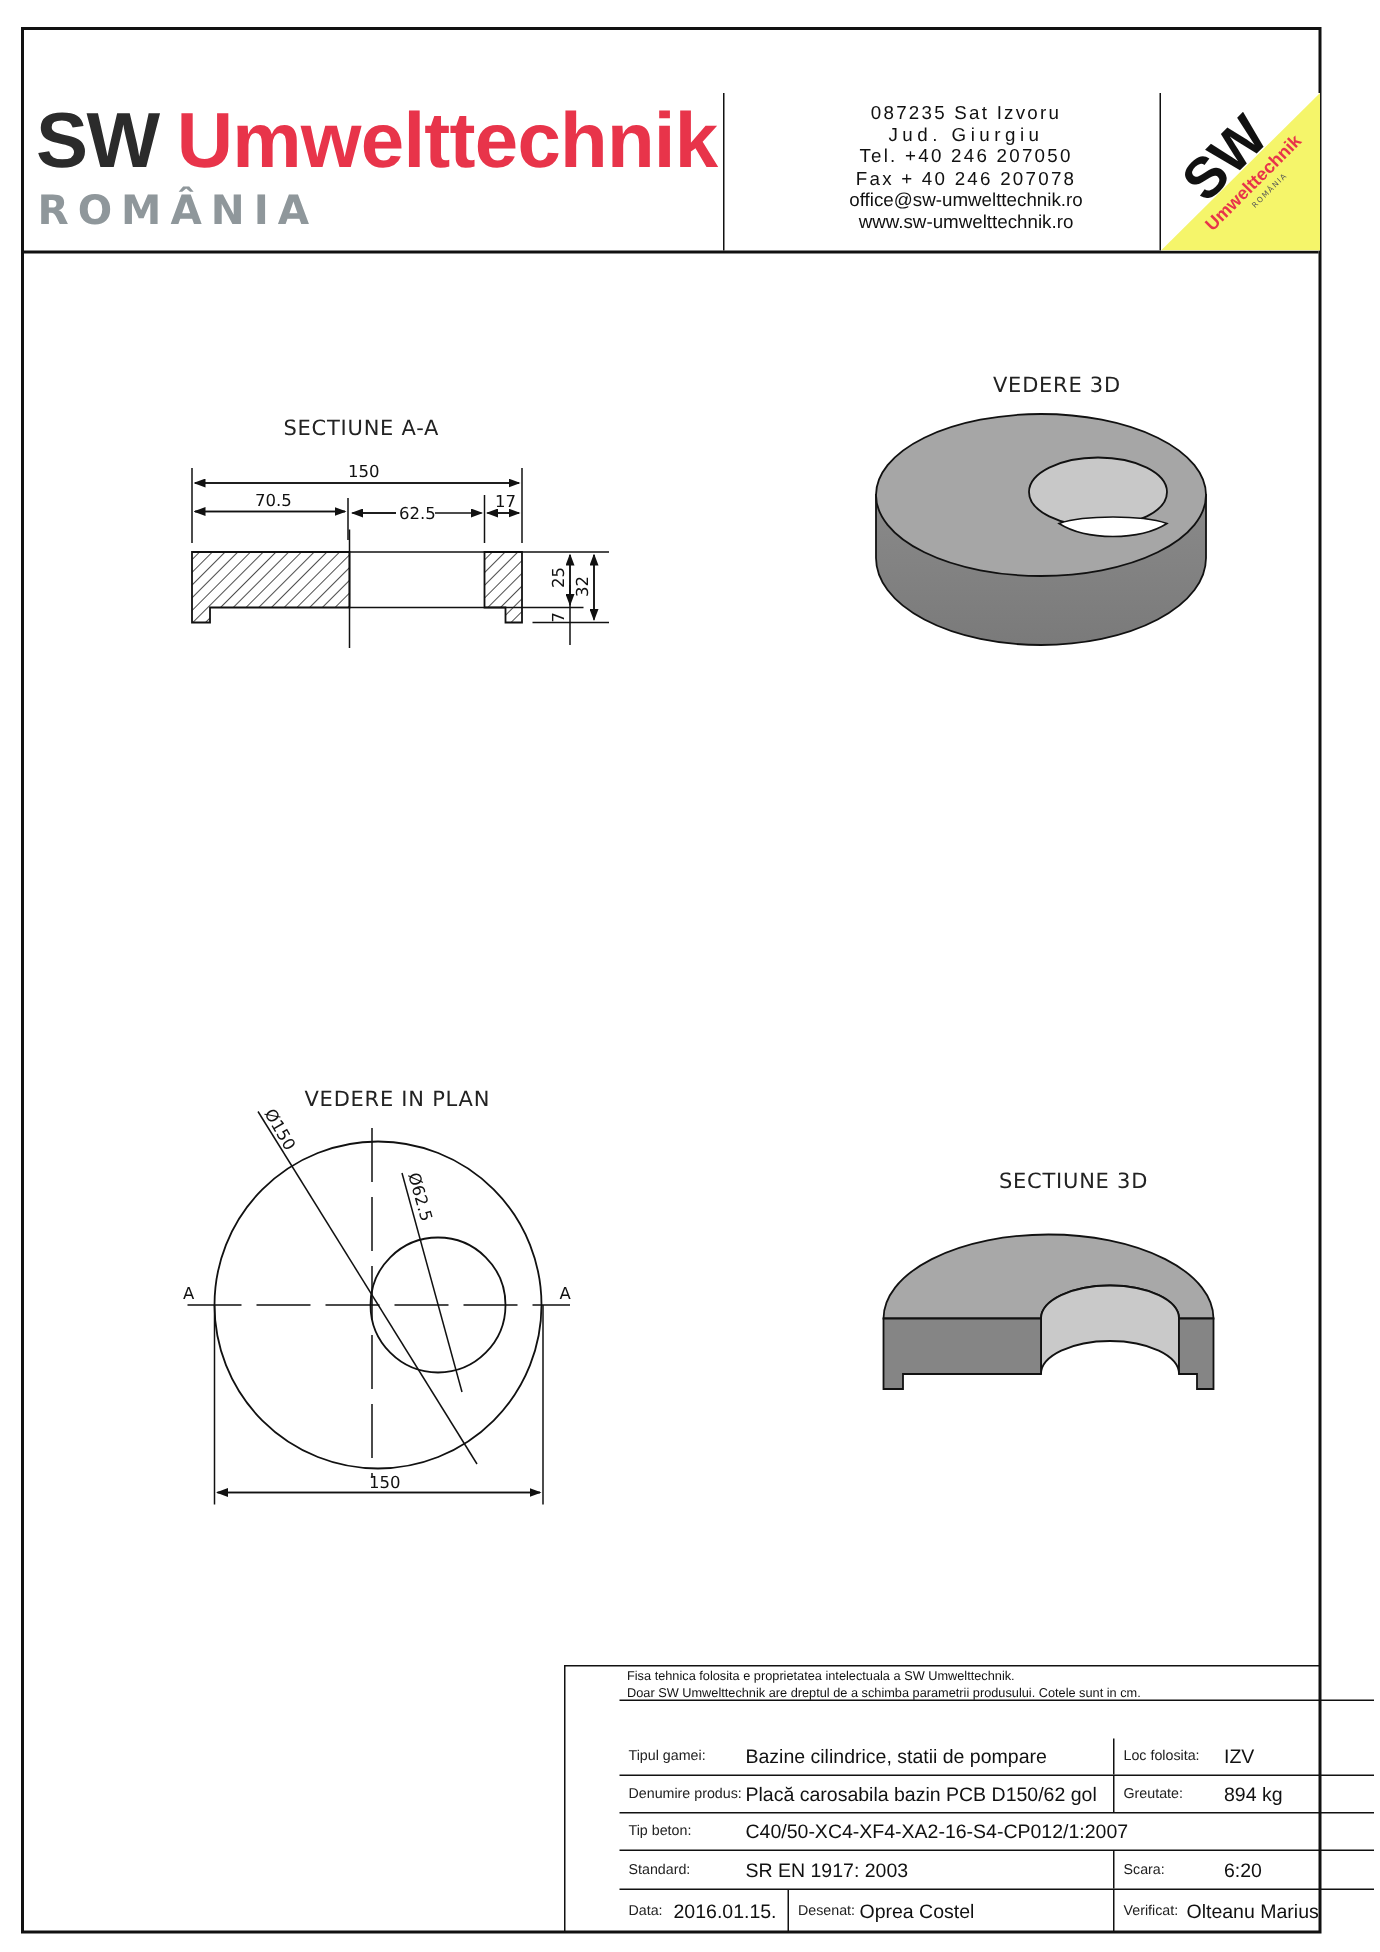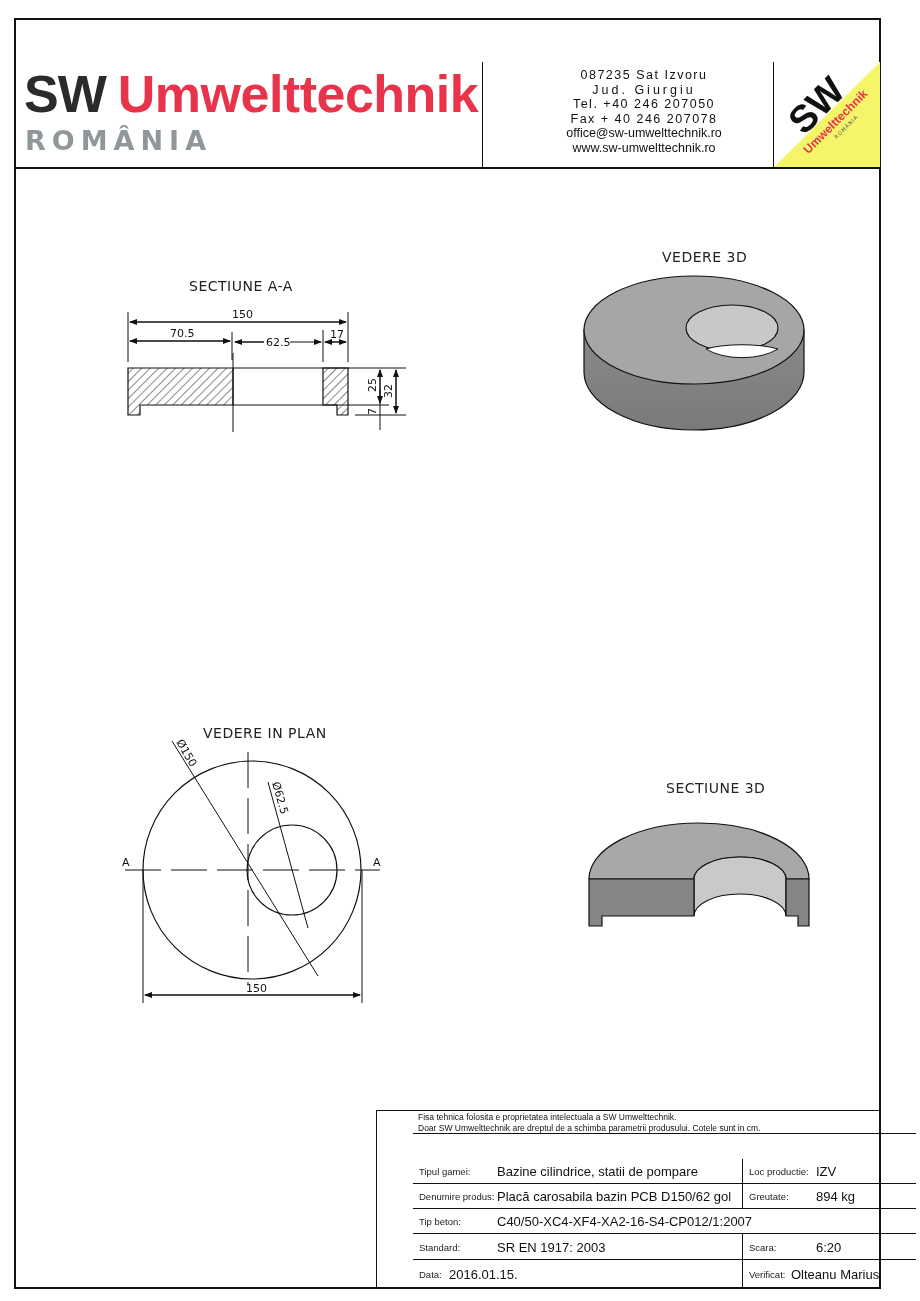--- a/index.html
+++ b/index.html
@@ -165,21 +165,21 @@
   <div class="tb-row" style="top:0;height:23px;">
     <div class="note">
       <div>Fisa tehnica folosita e proprietatea intelectuala a SW Umwelttechnik.</div>
       <div>Doar SW Umwelttechnik are dreptul de a schimba parametrii produsului. Cotele sunt in cm.</div>
     </div>
   </div>
   <div class="tb-row" style="top:48px;height:25px;">
     <span class="lbl" style="left:6px">Tipul gamei:</span>
     <span class="val" style="left:84px">Bazine cilindrice, statii de pompare</span>
     <div class="tb-cell vsep" style="left:329px;width:174px">
-      <span class="lbl" style="left:6px">Loc productie:</span>
+      <span class="lbl" style="left:6px">Loc folosita:</span>
       <span class="val" style="left:73px">IZV</span>
     </div>
   </div>
   <div class="tb-row" style="top:73px;height:25px;">
     <span class="lbl" style="left:6px">Denumire produs:</span>
     <span class="val" style="left:84px">Placă carosabila bazin PCB D150/62 gol</span>
     <div class="tb-cell vsep" style="left:329px;width:174px">
       <span class="lbl" style="left:6px">Greutate:</span>
       <span class="val" style="left:73px">894 kg</span>
     </div>
@@ -192,18 +192,22 @@
     <span class="lbl" style="left:6px">Standard:</span>
     <span class="val" style="left:84px">SR EN 1917: 2003</span>
     <div class="tb-cell vsep" style="left:329px;width:174px">
       <span class="lbl" style="left:6px">Scara:</span>
       <span class="val" style="left:73px">6:20</span>
     </div>
   </div>
   <div class="tb-row" style="top:149px;height:28px;border-bottom:none;">
     <span class="lbl" style="left:6px">Data:</span>
     <span class="val" style="left:36px">2016.01.15.</span>
+    <div class="tb-cell vsep" style="left:112px;width:217px">
+      <span class="lbl" style="left:6px">Desenat:</span>
+      <span class="val" style="left:47px">Oprea Costel</span>
+    </div>
     <div class="tb-cell vsep" style="left:329px;width:174px">
       <span class="lbl" style="left:6px">Verificat:</span>
       <span class="val" style="left:48px">Olteanu Marius</span>
     </div>
   </div>
 </div>
 
 </body></html>

